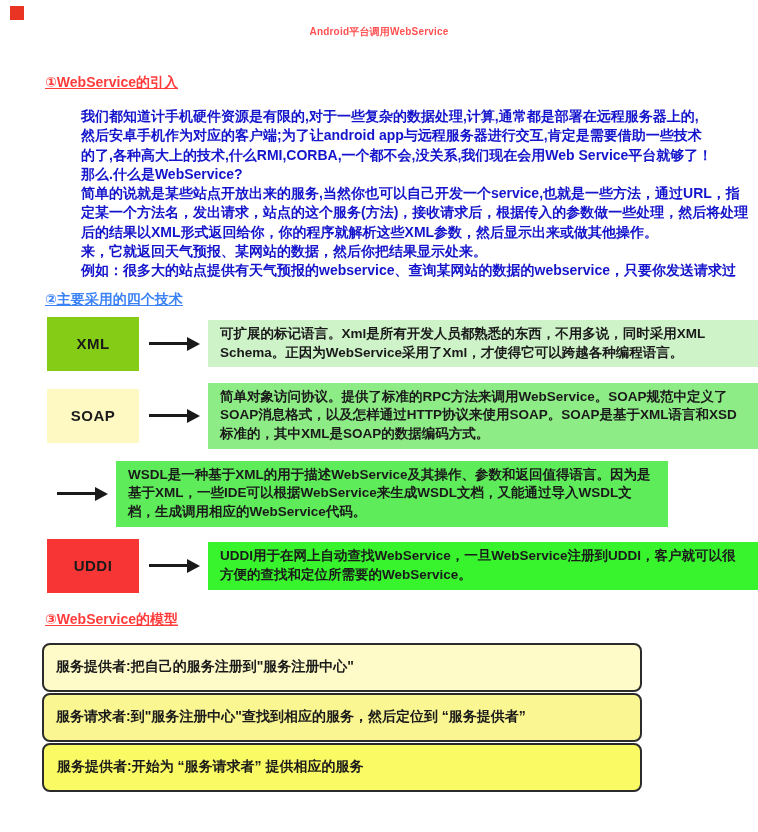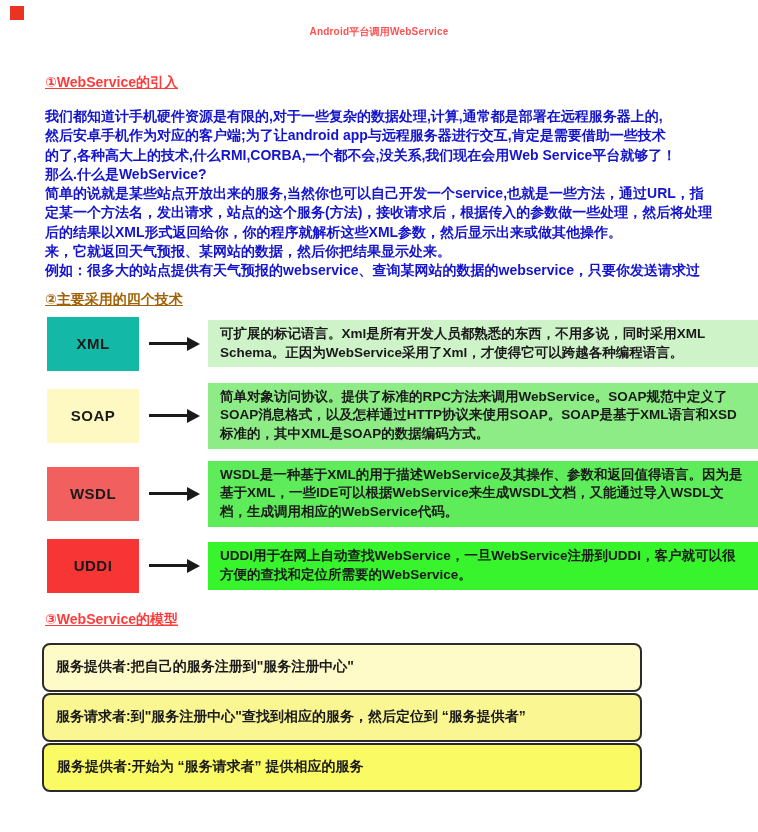--- a/index.html
+++ b/index.html
@@ -31,21 +31,21 @@
     text-decoration: underline;
   }
   .h1 { margin-top: 35px; }
   .h2 { margin-top: 10px; }
   .h3 { margin-top: 18px; }
   .intro {
     margin: 15px 0 0 45px;
     font-size: 14px;
     line-height: 19.3px;
   }
-  .intro .line { white-space: nowrap; }
+  .intro .line { white-space: nowrap; margin-left: 36px; }
   .tech { margin: 8px 0 0 47px; }
   .tech-row {
     display: flex;
     align-items: center;
     margin-bottom: 12px;
   }
   .tech-label {
     flex: none;
     width: 92px;
     height: 54px;
@@ -103,44 +103,43 @@
     <div class="line">然后安卓手机作为对应的客户端;为了让android app与远程服务器进行交互,肯定是需要借助一些技术</div>
     <div class="line">的了,各种高大上的技术,什么RMI,CORBA,一个都不会,没关系,我们现在会用Web Service平台就够了！</div>
     <div class="line">那么.什么是WebService?</div>
     <div class="line">简单的说就是某些站点开放出来的服务,当然你也可以自己开发一个service,也就是一些方法，通过URL，指</div>
     <div class="line">定某一个方法名，发出请求，站点的这个服务(方法)，接收请求后，根据传入的参数做一些处理，然后将处理</div>
     <div class="line">后的结果以XML形式返回给你，你的程序就解析这些XML参数，然后显示出来或做其他操作。</div>
     <div class="line">来，它就返回天气预报、某网站的数据，然后你把结果显示处来。</div>
     <div class="line">例如：很多大的站点提供有天气预报的webservice、查询某网站的数据的webservice，只要你发送请求过</div>
   </div>
 
-  <div class="section-heading h2" style="color: #a16207;">②主要采用的四个技术</div>
+  <div class="section-heading h2" style="color: #3b82f6;">②主要采用的四个技术</div>
 
   <div class="tech">
 
     <div class="tech-row">
-      <div class="tech-label" style="background-color: #14b8a6;">XML</div>
+      <div class="tech-label" style="background-color: #84cc16;">XML</div>
       <div class="tech-arrow">
         <div class="shaft"></div>
         <div class="head"></div>
       </div>
       <div class="tech-desc" style="background-color: rgb(206, 243, 200);">可扩展的标记语言。Xml是所有开发人员都熟悉的东西，不用多说，同时采用XML Schema。正因为WebService采用了Xml，才使得它可以跨越各种编程语言。</div>
     </div>
 
     <div class="tech-row">
       <div class="tech-label" style="background-color: #fef9c3;">SOAP</div>
       <div class="tech-arrow">
         <div class="shaft"></div>
         <div class="head"></div>
       </div>
       <div class="tech-desc" style="background-color: rgb(142, 236, 134);">简单对象访问协议。提供了标准的RPC方法来调用WebService。SOAP规范中定义了SOAP消息格式，以及怎样通过HTTP协议来使用SOAP。SOAP是基于XML语言和XSD标准的，其中XML是SOAP的数据编码方式。</div>
     </div>
 
     <div class="tech-row">
-      <div class="tech-label" style="background-color: rgb(242, 95, 95);">WSDL</div>
       <div class="tech-arrow">
         <div class="shaft"></div>
         <div class="head"></div>
       </div>
       <div class="tech-desc" style="background-color: rgb(95, 236, 90);">WSDL是一种基于XML的用于描述WebService及其操作、参数和返回值得语言。因为是基于XML，一些IDE可以根据WebService来生成WSDL文档，又能通过导入WSDL文档，生成调用相应的WebService代码。</div>
     </div>
 
     <div class="tech-row">
       <div class="tech-label" style="background-color: rgb(247, 53, 53);">UDDI</div>
       <div class="tech-arrow">

